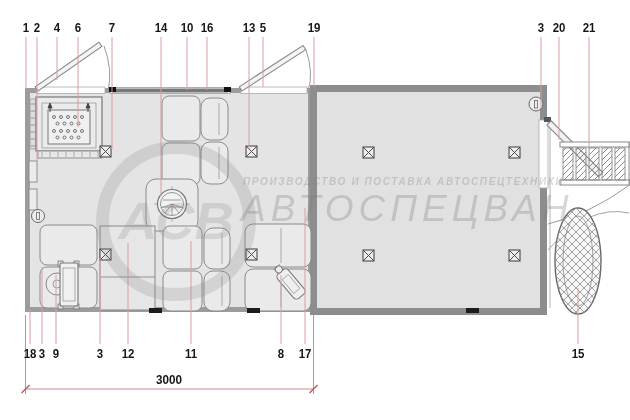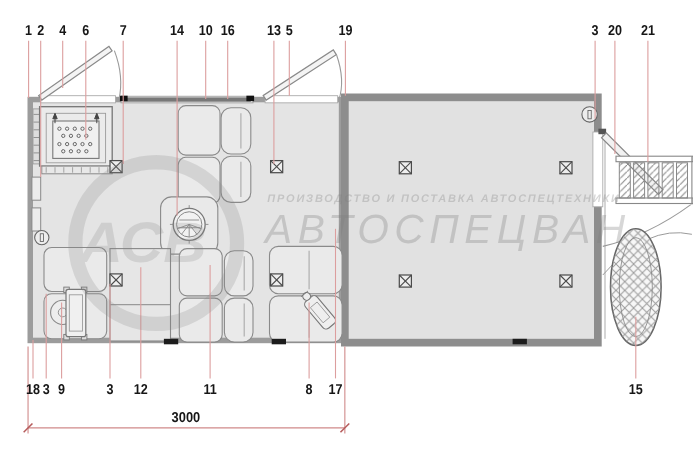--- a/index.html
+++ b/index.html
@@ -8,22 +8,22 @@
   .stage svg{position:absolute;left:0;top:0;}
   .callout{position:absolute;font-weight:bold;font-size:13px;color:#161616;line-height:13px;
            transform:translateX(-50%) scaleX(0.88);white-space:nowrap;}
   .dimlabel{position:absolute;font-weight:bold;font-size:13px;color:#161616;
             transform:translateX(-50%) scaleX(0.9);}
   .wm{position:absolute;color:#7d7d7d;opacity:0.30;pointer-events:none;}
   .wm-tagline{left:243px;top:176px;font-size:10px;font-weight:bold;font-style:italic;
               letter-spacing:1.6px;white-space:nowrap;}
   .wm-brand{left:241px;top:188px;font-size:37px;font-weight:normal;font-style:italic;
             letter-spacing:5px;white-space:nowrap;}
-  .wm-ring{left:62px;top:141px;width:134px;height:134px;border:13px solid #858585;
-           border-radius:50%;opacity:0.22;display:flex;align-items:center;}
+  .wm-ring{left:96px;top:141px;width:134px;height:134px;border:13px solid #858585;
+           border-radius:50%;opacity:0.22;display:flex;align-items:center;justify-content:center;}
   .wm-ring span{font-size:52px;font-weight:bold;font-style:italic;color:#858585;
                 transform:scaleX(1.05);}
 </style>
 </head>
 <body>
 
 <div class="stage">
 
 <svg width="630" height="420" viewBox="0 0 630 420">
   <defs>

